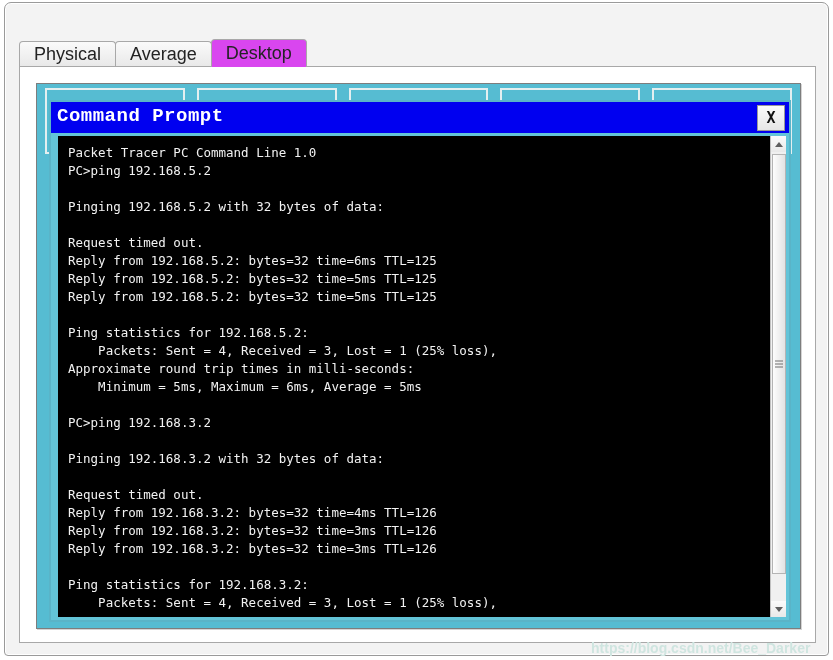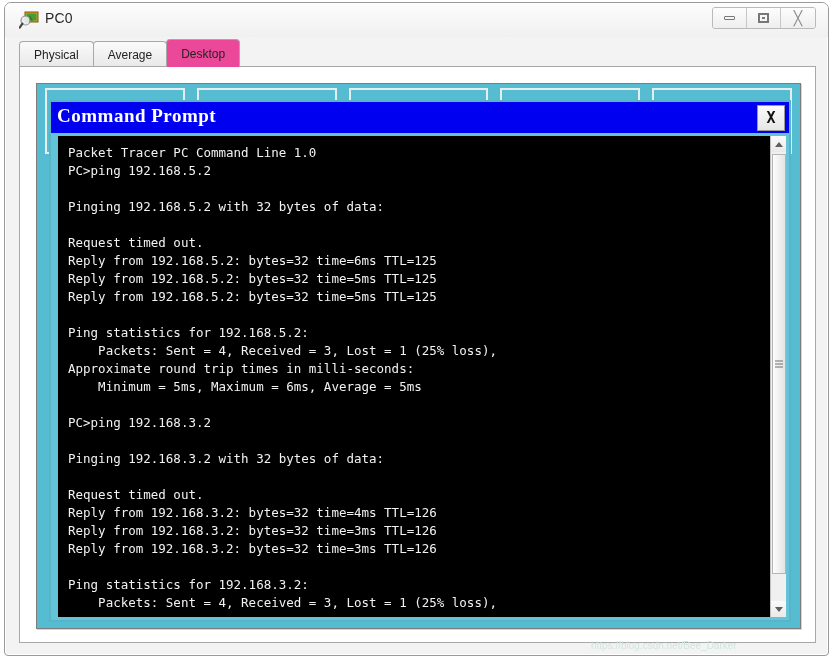--- a/index.html
+++ b/index.html
@@ -72,30 +72,30 @@
     position: absolute;
     left: 14px; top: 36px;
     height: 28px;
     display: flex;
     align-items: flex-end;
   }
   .tab {
     height: 26px;
     padding: 0 14px;
     display: flex; align-items: center;
-    font-size: 12px; color: #232323;
+    font-size: 18px; color: #232323;
     background: linear-gradient(#fafafa, #e8e8e8);
     border: 1px solid #a8a8a8;
     border-bottom: none;
     border-radius: 4px 4px 0 0;
     margin-right: -1px;
     position: relative;
   }
   .tab.active {
-    background: #ec4899;
+    background: #d946ef;
     height: 28px;
     z-index: 5;
     border-color: #a8a8a8;
     text-align: right;
   }
 
   
   #content-pane {
     position: absolute;
     left: 14px; top: 63px;
@@ -151,21 +151,21 @@
   }
   #cmd-titlebar {
     position: absolute;
     left: 0; top: 0;
     width: 100%; height: 31px;
     background: #0000f0;
   }
   #cmd-title-text {
     position: absolute;
     left: 6px; top: 3px;
-    font-family: Liberation Serif, serif;
+    font-family: Liberation Mono, monospace;
     font-size: 19px;
     font-weight: bold;
     color: #ffffff;
     letter-spacing: 0.5px;
   }
   #cmd-close-button {
     position: absolute;
     right: 4px; top: 3px;
     width: 28px; height: 26px;
     background: linear-gradient(#fbfbfb, #e6e6e6);
@@ -243,56 +243,33 @@
   }
   #sb-grip i {
     display: block; height: 1px;
     background: #6e6e6e; margin-bottom: 2px;
   }
 
   
   #watermark {
     position: absolute;
     left: 586px; top: 637px;
-    font-size: 10px;
+    font-size: 14px;
     color: #cfe5e0;
     font-family: "Liberation Sans", sans-serif;
     white-space: nowrap;
     pointer-events: none;
+    font-weight: bold;
   }
 </style>
 </head>
 <body>
 
 <div id="app-window">
 
-  <div id="title-bar">
-    <span id="window-icon">
-      <svg width="20" height="20" viewBox="0 0 20 20">
-        <rect x="6" y="2" width="13" height="10" fill="#c9a227" stroke="#7a5d00" stroke-width="1"></rect>
-        <rect x="7.5" y="3.5" width="10" height="7" fill="#4a9a3a"></rect>
-        <polygon points="7.5,10.5 11,5.5 14,10.5" fill="#2f7a22"></polygon>
-        <circle cx="6.5" cy="10.5" r="4.5" fill="#e9eef2" stroke="#8a8a8a" stroke-width="1.2" opacity="0.92"></circle>
-        <line x1="3.4" y1="13.6" x2="0.8" y2="17.5" stroke="#444" stroke-width="2.2" stroke-linecap="round"></line>
-      </svg>
-    </span>
-    <span id="window-title">PC0</span>
-
-    <div id="window-controls">
-      <div class="win-btn">
-        <span class="glyph-min"></span>
-      </div>
-      <div class="win-btn">
-        <span class="glyph-max"></span>
-      </div>
-      <div class="win-btn">
-        <span class="glyph-close">╳</span>
-      </div>
-    </div>
-  </div>
 
   <div id="tab-strip">
     <div class="tab">
       <span>Physical</span>
     </div>
     <div class="tab">
       <span>Average</span>
     </div>
     <div class="tab active">
       <span>Desktop</span>

